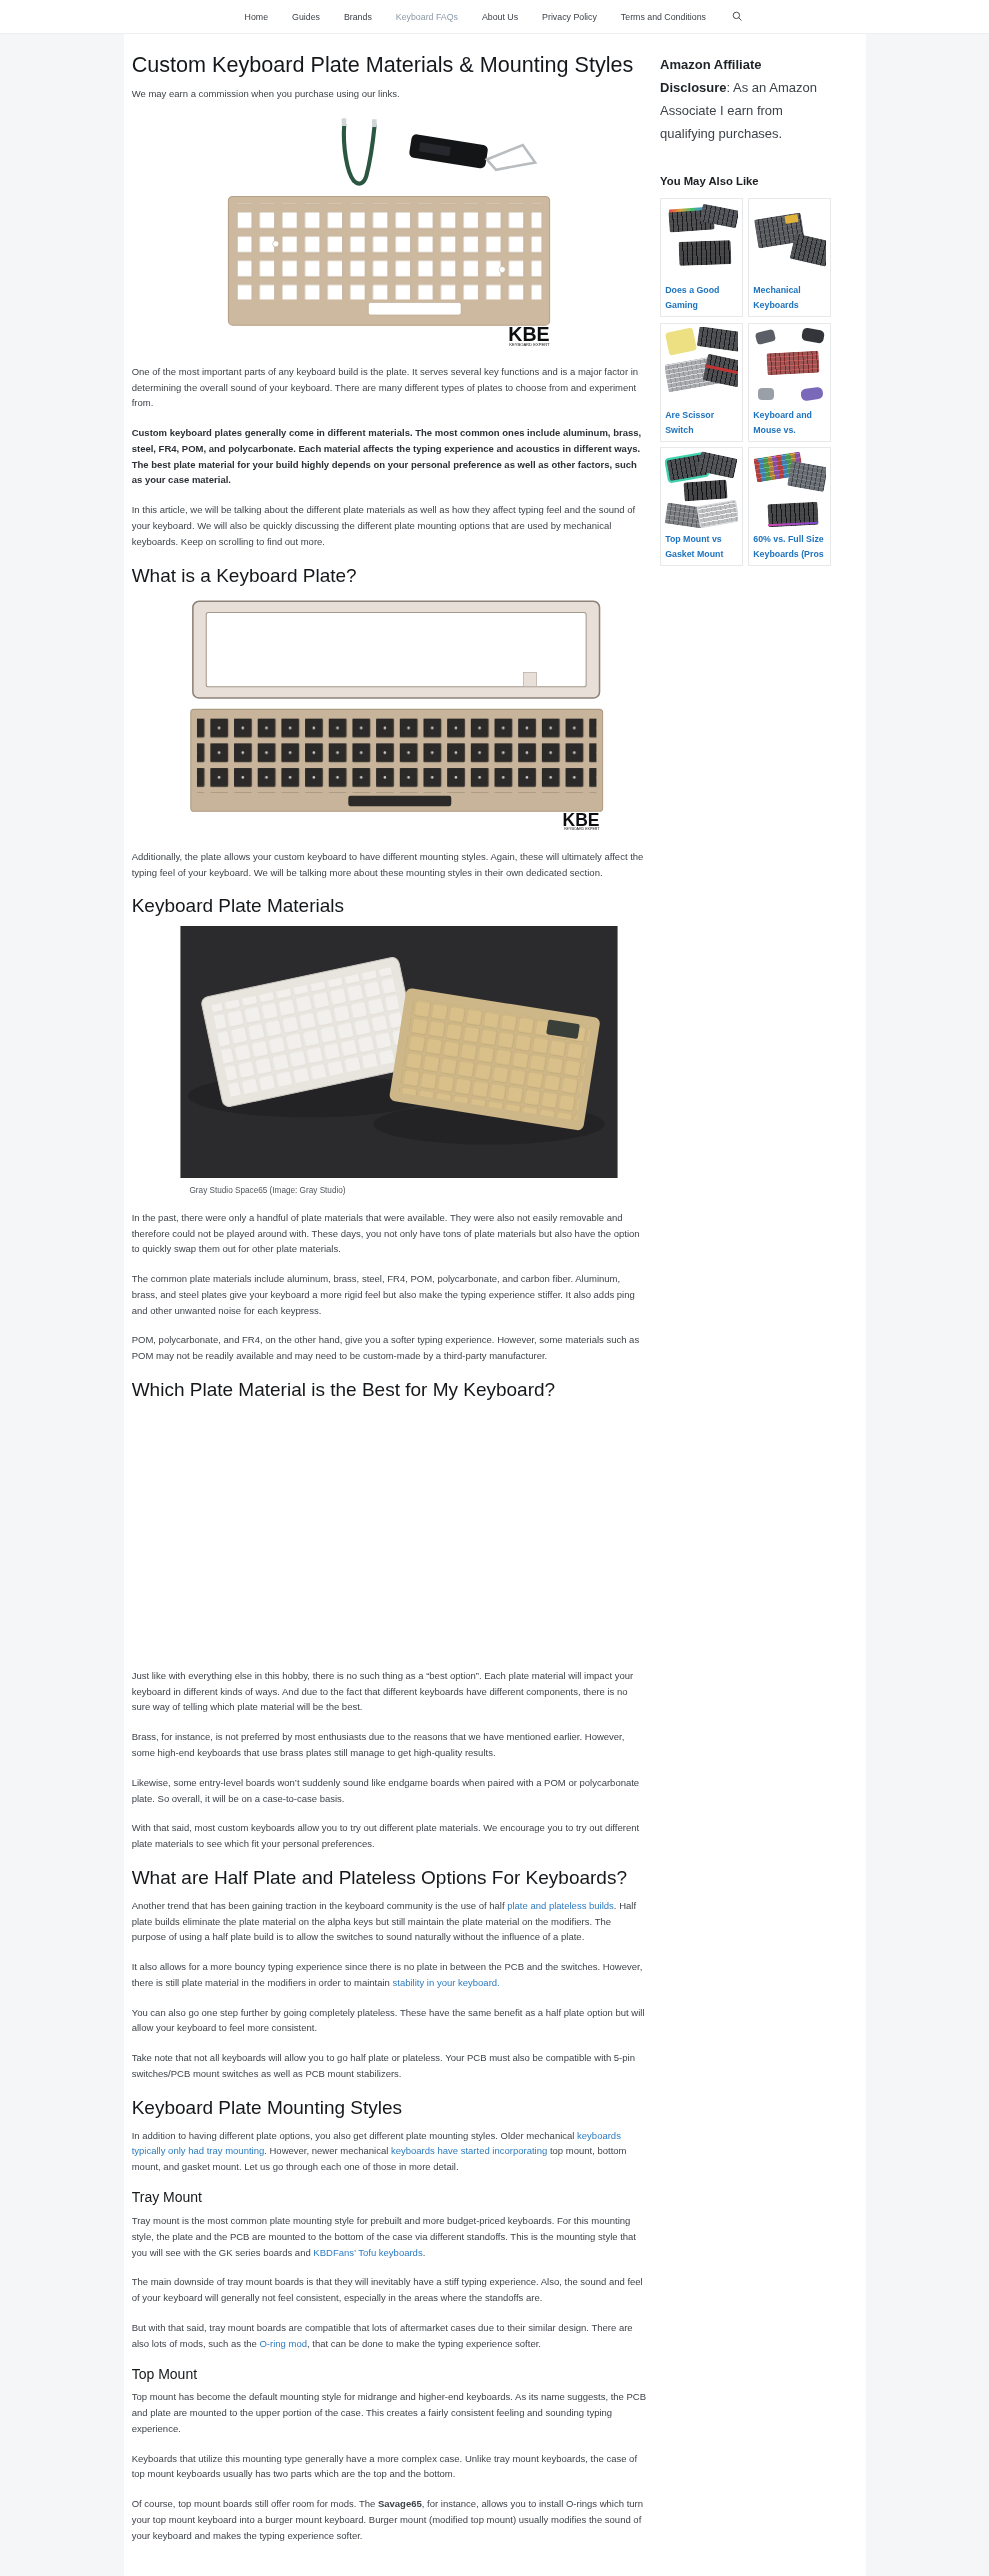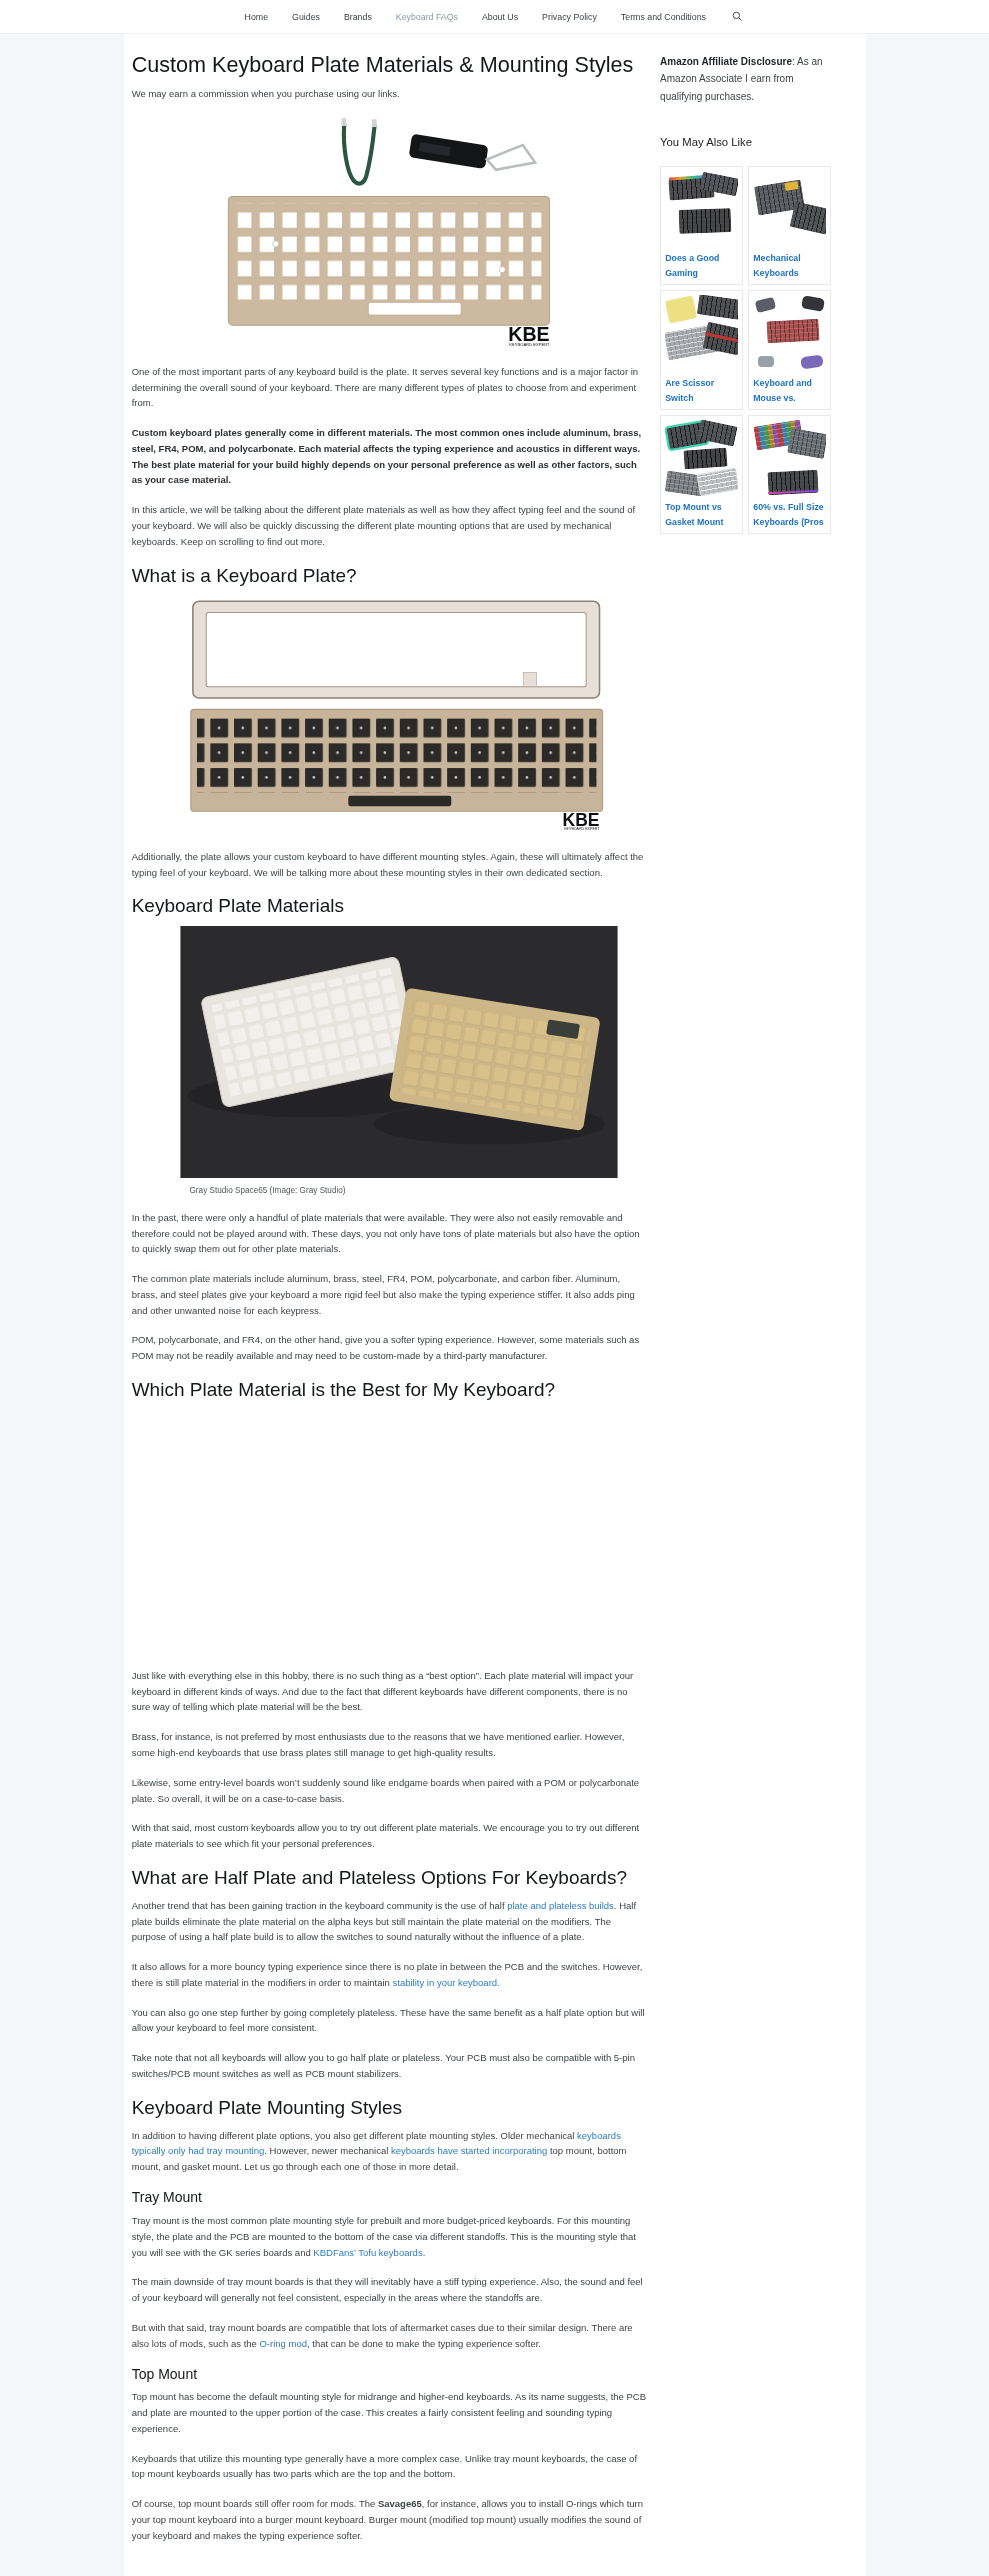--- a/index.html
+++ b/index.html
@@ -29,23 +29,23 @@
   h3.sec { font-size:14px; font-weight:500; color:#15181b; margin:14.4px 0 6.2px; line-height:1.25; }
   a.lnk { color:#2d7cc0; text-decoration:none; }
   .video-slot { height:258px; }
 
   figure { margin:0; }
   .fig-center { margin:0 auto 14.4px; display:block; }
   .fig-cap { font-size:8.2px; color:#50555b; margin:6.2px 0 0 9.3px; }
   .fig-materials { margin-bottom:14.4px; }
 
   
-  .disclosure { font-size:10px; line-height:1.78; color:#3e4349; margin:0 0 30px; }
+  .disclosure { font-size:13px; line-height:1.78; color:#3e4349; margin:0 0 30px; }
   .disclosure b { color:#1f2327; }
-  .side-heading { font-size:11.3px; font-weight:normal; color:#1b1e22; margin:0 0 18px; }
+  .side-heading { font-size:11.3px; font-weight:bold; color:#1b1e22; margin:0 0 11px; }
   .side-grid { display:grid; grid-template-columns:1fr 1fr; gap:5.2px; }
   .side-card { border:0.5px solid #e7e8e9; background:#fff; padding:3.1px 4.1px 4.1px; text-decoration:none; display:block; }
   .side-title { display:block; margin-top:4.1px; font-size:8.8px; font-weight:bold; color:#1e73be;
                 line-height:1.7; height:29px; overflow:hidden; }
 
   
   .thumb { position:relative; height:77px; background:#fff; overflow:hidden; display:block; }
   .kb { position:absolute; border-radius:2.1px;
         background-image:repeating-linear-gradient(90deg, rgba(255,255,255,.22) 0 3.6px, rgba(0,0,0,0) 3.6px 4.6px),
                          repeating-linear-gradient(0deg, rgba(0,0,0,.28) 0 3.6px, rgba(0,0,0,0) 3.6px 4.6px); }

